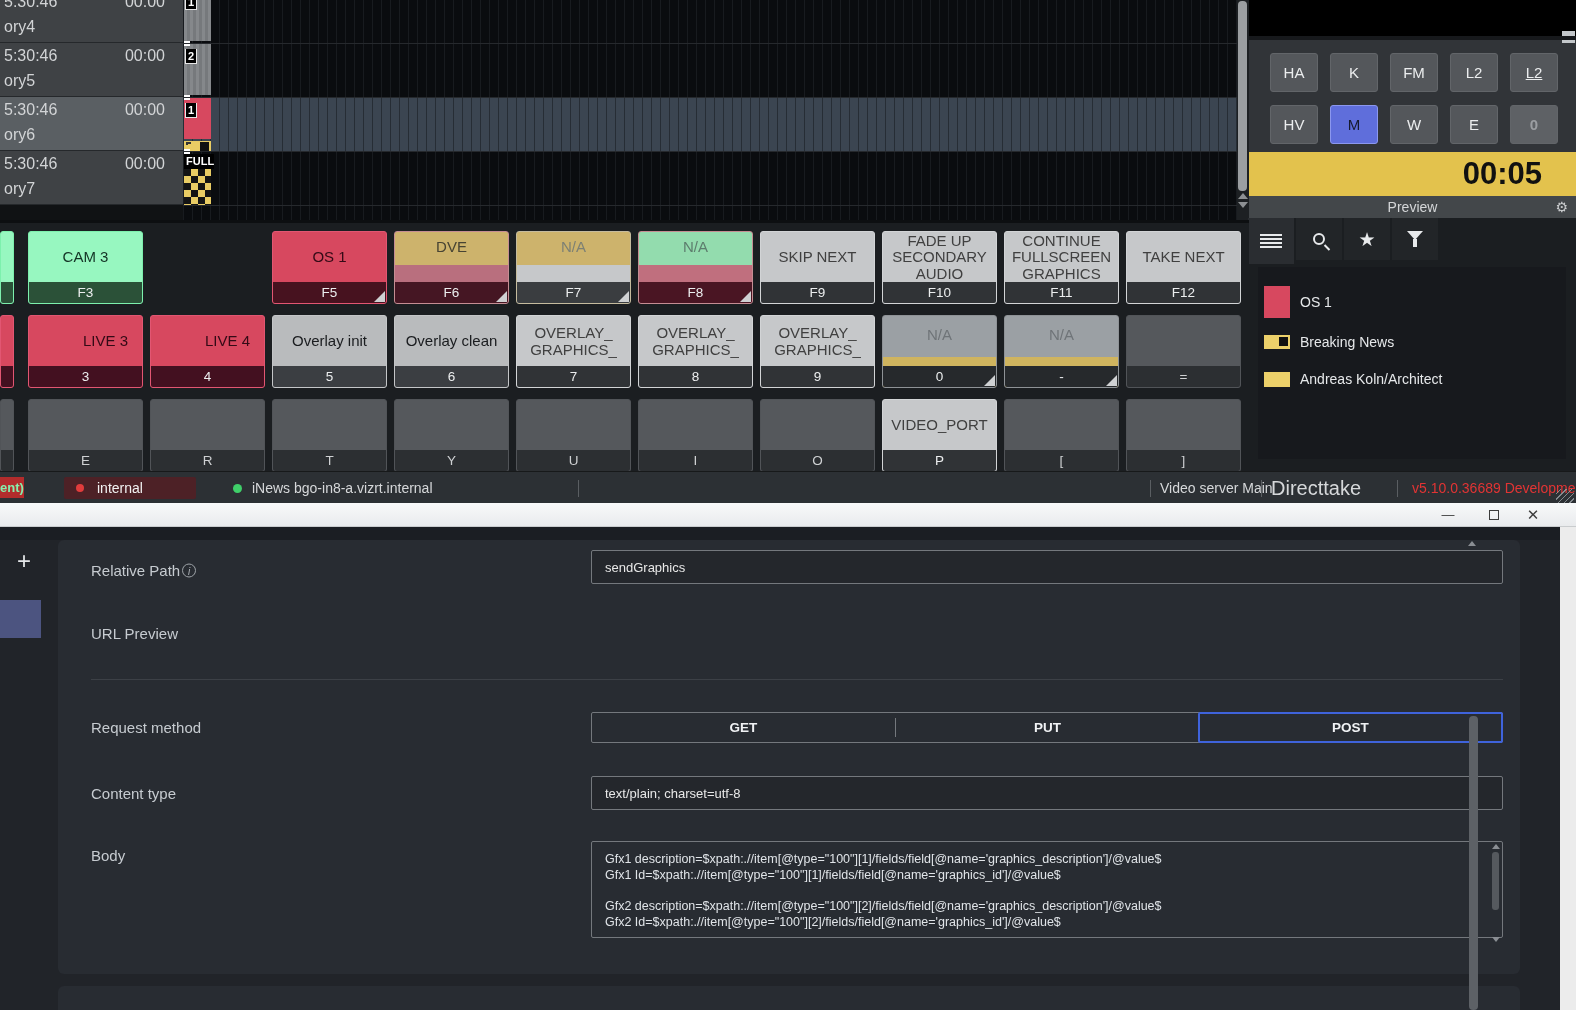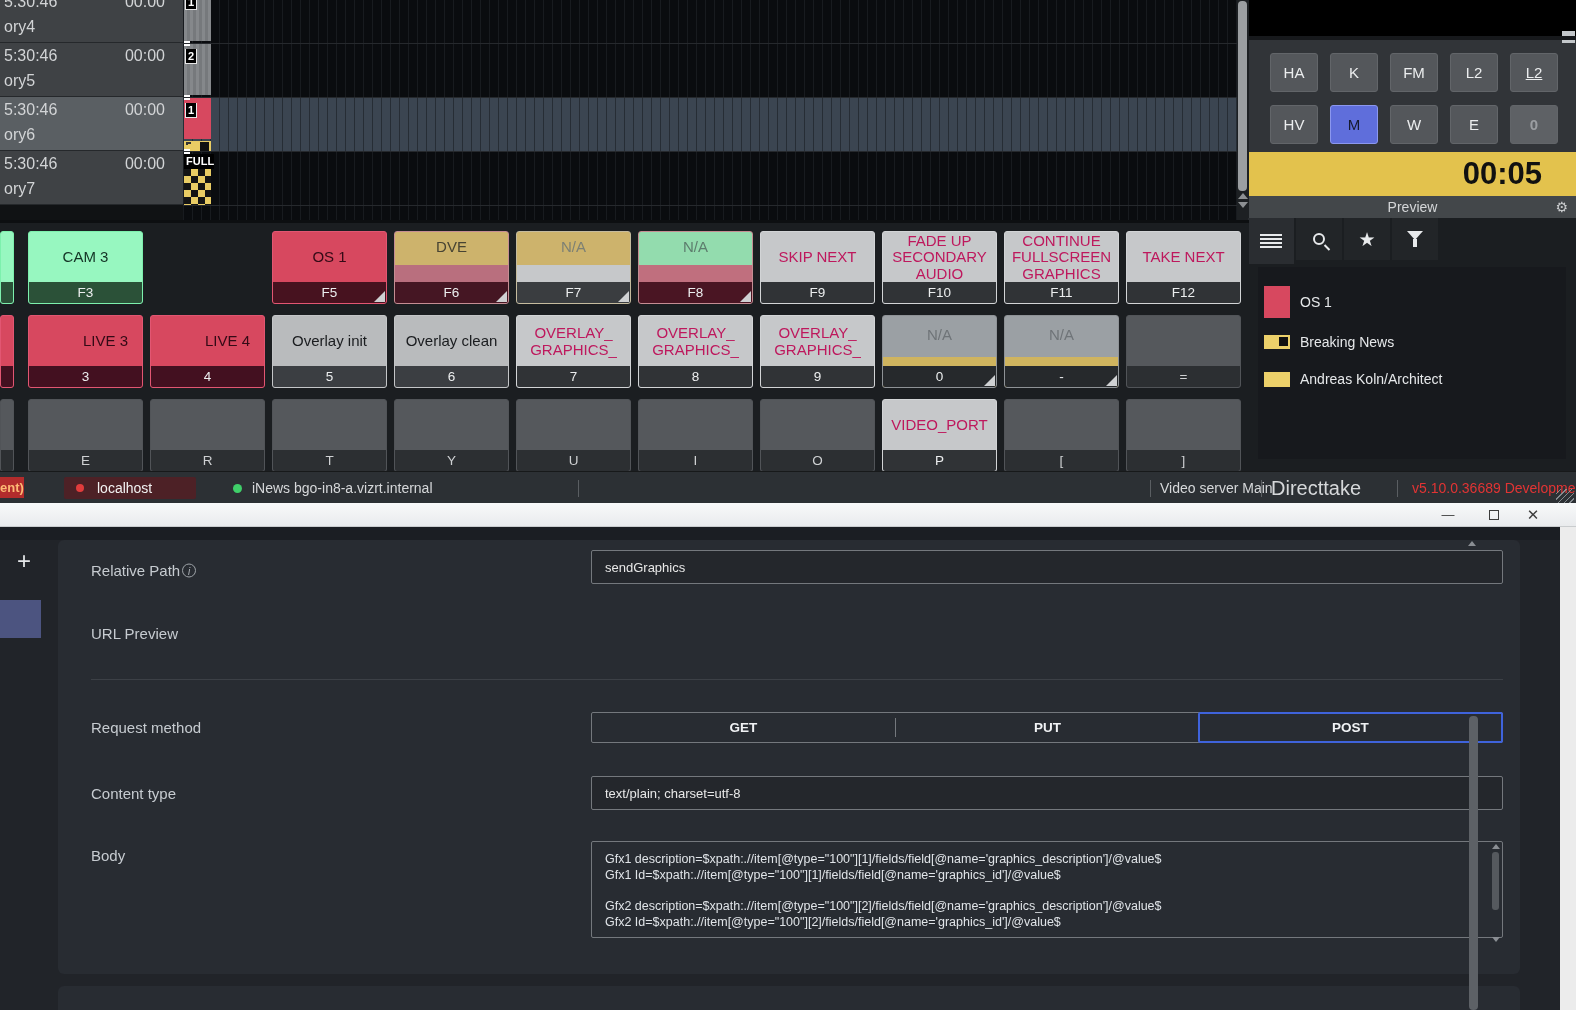--- a/index.html
+++ b/index.html
@@ -77,35 +77,35 @@
   .grid-bg{position:absolute;left:0;top:220px;width:1249px;height:251px;background:#1b1e21;border-top:3px solid #0d0f11;}
   .gb{position:absolute;border-radius:3px;overflow:hidden;border:1px solid transparent;}
   .gb .lab{position:absolute;left:0;right:0;top:0;height:51px;display:flex;align-items:center;justify-content:center;
     text-align:center;font-size:15px;line-height:16.5px;white-space:pre-line;padding:0 2px;}
   .gb .key{position:absolute;left:0;right:0;bottom:0;height:21px;display:flex;align-items:center;justify-content:center;
     font-size:13.5px;color:#eceeef;}
   .gb .tri{position:absolute;right:1px;bottom:1px;width:0;height:0;border-left:11px solid transparent;border-bottom:11px solid #cfd1d3;}
   .gb-mint{background:#97f7c0;border-color:#7df0ad;}     .gb-mint .lab{color:#143325;}      .gb-mint .key{background:#2b5138;}
   .gb-red{background:#d7485f;border-color:#e25672;}      .gb-red .lab{color:#330a16;}       .gb-red .key{background:#47121f;}
   .gb-red2{background:#d7485f;border-color:#e25672;}     .gb-red2 .lab{color:#330a16;padding-left:42px;}      .gb-red2 .key{background:#431020;}
-  .gb-light{background:#c6c8ca;border-color:#d2d4d6;}    .gb-light .lab{color:#be185d;}     .gb-light .key{background:#303336;}
+  .gb-light{background:#c6c8ca;border-color:#d2d4d6;}    .gb-light .lab{color:#404040;}     .gb-light .key{background:#303336;}
   .gb-light2{background:#b9bbbd;border-color:#c4c6c8;}   .gb-light2 .lab{color:#1a1c1f;}    .gb-light2 .key{background:#3b3e42;}
   .gb-tanrose{background:linear-gradient(180deg,#cdb36c 0 33px,#b96f7e 33px);border-color:#c58d93;}
   .gb-tanrose .lab{color:#474333;padding-bottom:20px;}   .gb-tanrose .key{background:#451623;}
   .gb-tangray{background:linear-gradient(180deg,#cdb36c 0 33px,#c6c8ca 33px);border-color:#c5bb9e;}
   .gb-tangray .lab{color:#7d8074;padding-bottom:20px;}   .gb-tangray .key{background:#3a3d40;}
   .gb-mintrose{background:linear-gradient(180deg,#93dcae 0 33px,#c06f7e 33px);border-color:#c58d93;}
   .gb-mintrose .lab{color:#5d7d6d;padding-bottom:20px;}  .gb-mintrose .key{background:#4a1523;}
   .gb-grayyellow{background:linear-gradient(180deg,#9ba0a4 0 41px,#cfb45f 41px);border-color:#8e9296;}
   .gb-grayyellow .lab{color:#6f7478;padding-bottom:12px;}.gb-grayyellow .key{background:#26292c;}
   .gb-empty{background:#55585c;border-color:#515458;}    .gb-empty .key{background:#2c2f32;color:#cfd1d3;}
 
   
   .statusbar{position:absolute;left:0;top:471px;width:1576px;height:32px;background:#2c3034;border-top:1px solid #17191a;}
-  .sb-badge{position:absolute;left:0;top:5px;width:24px;height:21px;background:#b22c2c;color:#fdba74;font-weight:bold;
+  .sb-badge{position:absolute;left:0;top:5px;width:24px;height:21px;background:#b22c2c;color:#86efac;font-weight:bold;
     font-size:13px;line-height:21px;text-align:left;}
   .sb-localhost{position:absolute;left:64px;top:5px;width:132px;height:22px;background:#4d2126;border-radius:2px;color:#f2f2f2;
     font-size:14px;line-height:22px;padding-left:33px;}
   .sb-reddot{position:absolute;left:12px;top:7px;width:8px;height:8px;border-radius:50%;background:#e23c3c;}
   .sb-greendot{position:absolute;left:233px;top:12px;width:9px;height:9px;border-radius:50%;background:#3fcf69;}
   .sb-text{position:absolute;top:0;height:32px;line-height:32px;color:#d6d8da;font-size:14px;white-space:nowrap;}
   .sb-sep{position:absolute;top:8px;width:1px;height:17px;background:#5a5e62;}
   .sb-version{color:#e23434;}
   .grip{position:absolute;left:1556px;top:489px;width:18px;height:14px;
     background:repeating-linear-gradient(135deg,transparent 0 3px,#9aa0a5 3px 4px);opacity:.8;}
@@ -390,21 +390,21 @@
       <div class="gb gb-empty" style="left: 1126px; top: 176px; width: 115px; height: 73px;">
         <div class="lab"></div>
         <div class="key">]</div>
       </div>
     </div>
 
   <div class="statusbar">
     <div class="sb-badge">ent)</div>
     <div class="sb-localhost">
       <div class="sb-reddot"></div>
-      <span>localhost</span>
+      <span>internal</span>
     </div>
     <div class="sb-greendot"></div>
     <div class="sb-text" style="left:252px">iNews bgo-in8-a.vizrt.internal</div>
     <div class="sb-sep" style="left:578px"></div>
     <div class="sb-sep" style="left:1150px"></div>
     <div class="sb-text" style="left:1160px">Video server Main</div>
     <div class="sb-sep" style="left:1261px"></div>
     <div class="sb-text" style="left:1271px;font-size:20px">Directtake</div>
     <div class="sb-sep" style="left:1397px"></div>
     <div class="sb-text sb-version" style="left:1412px">v5.10.0.36689 Development</div>

